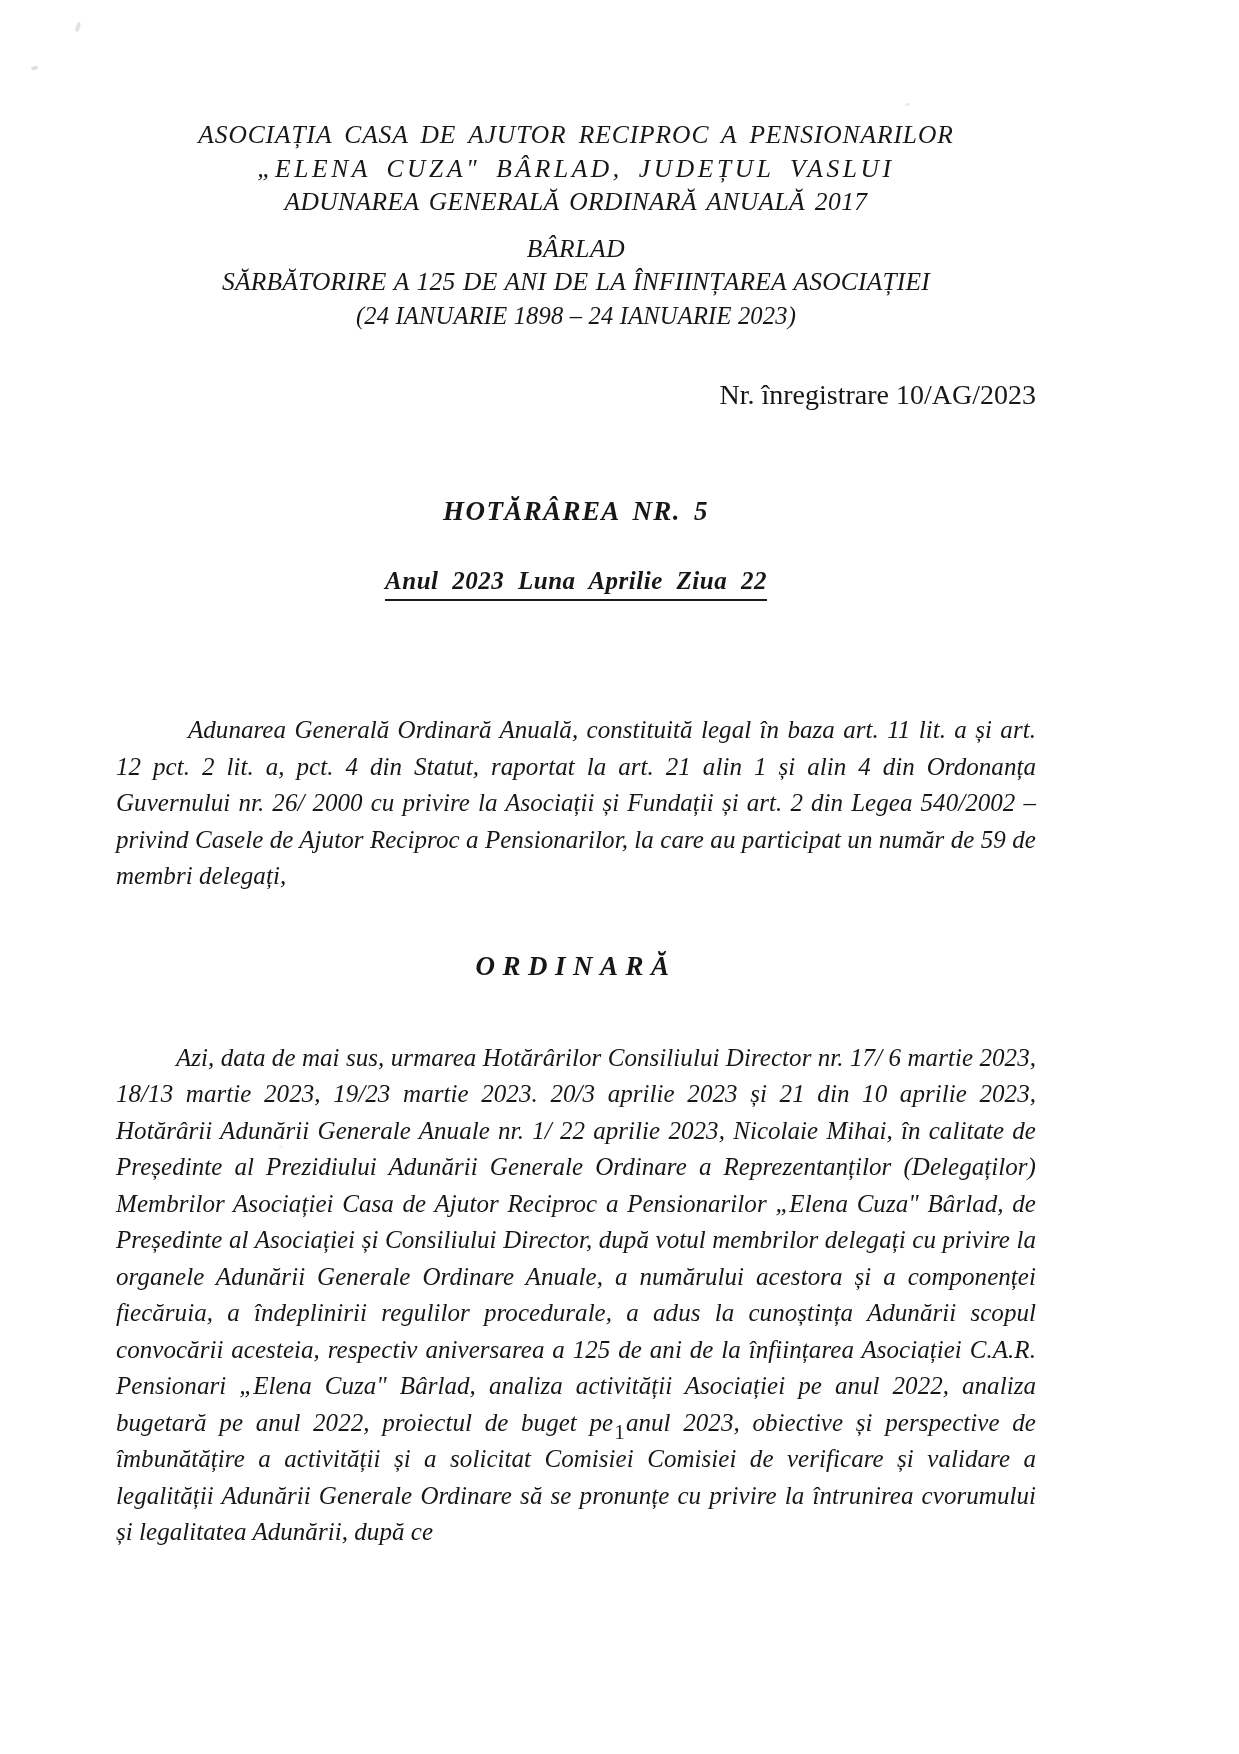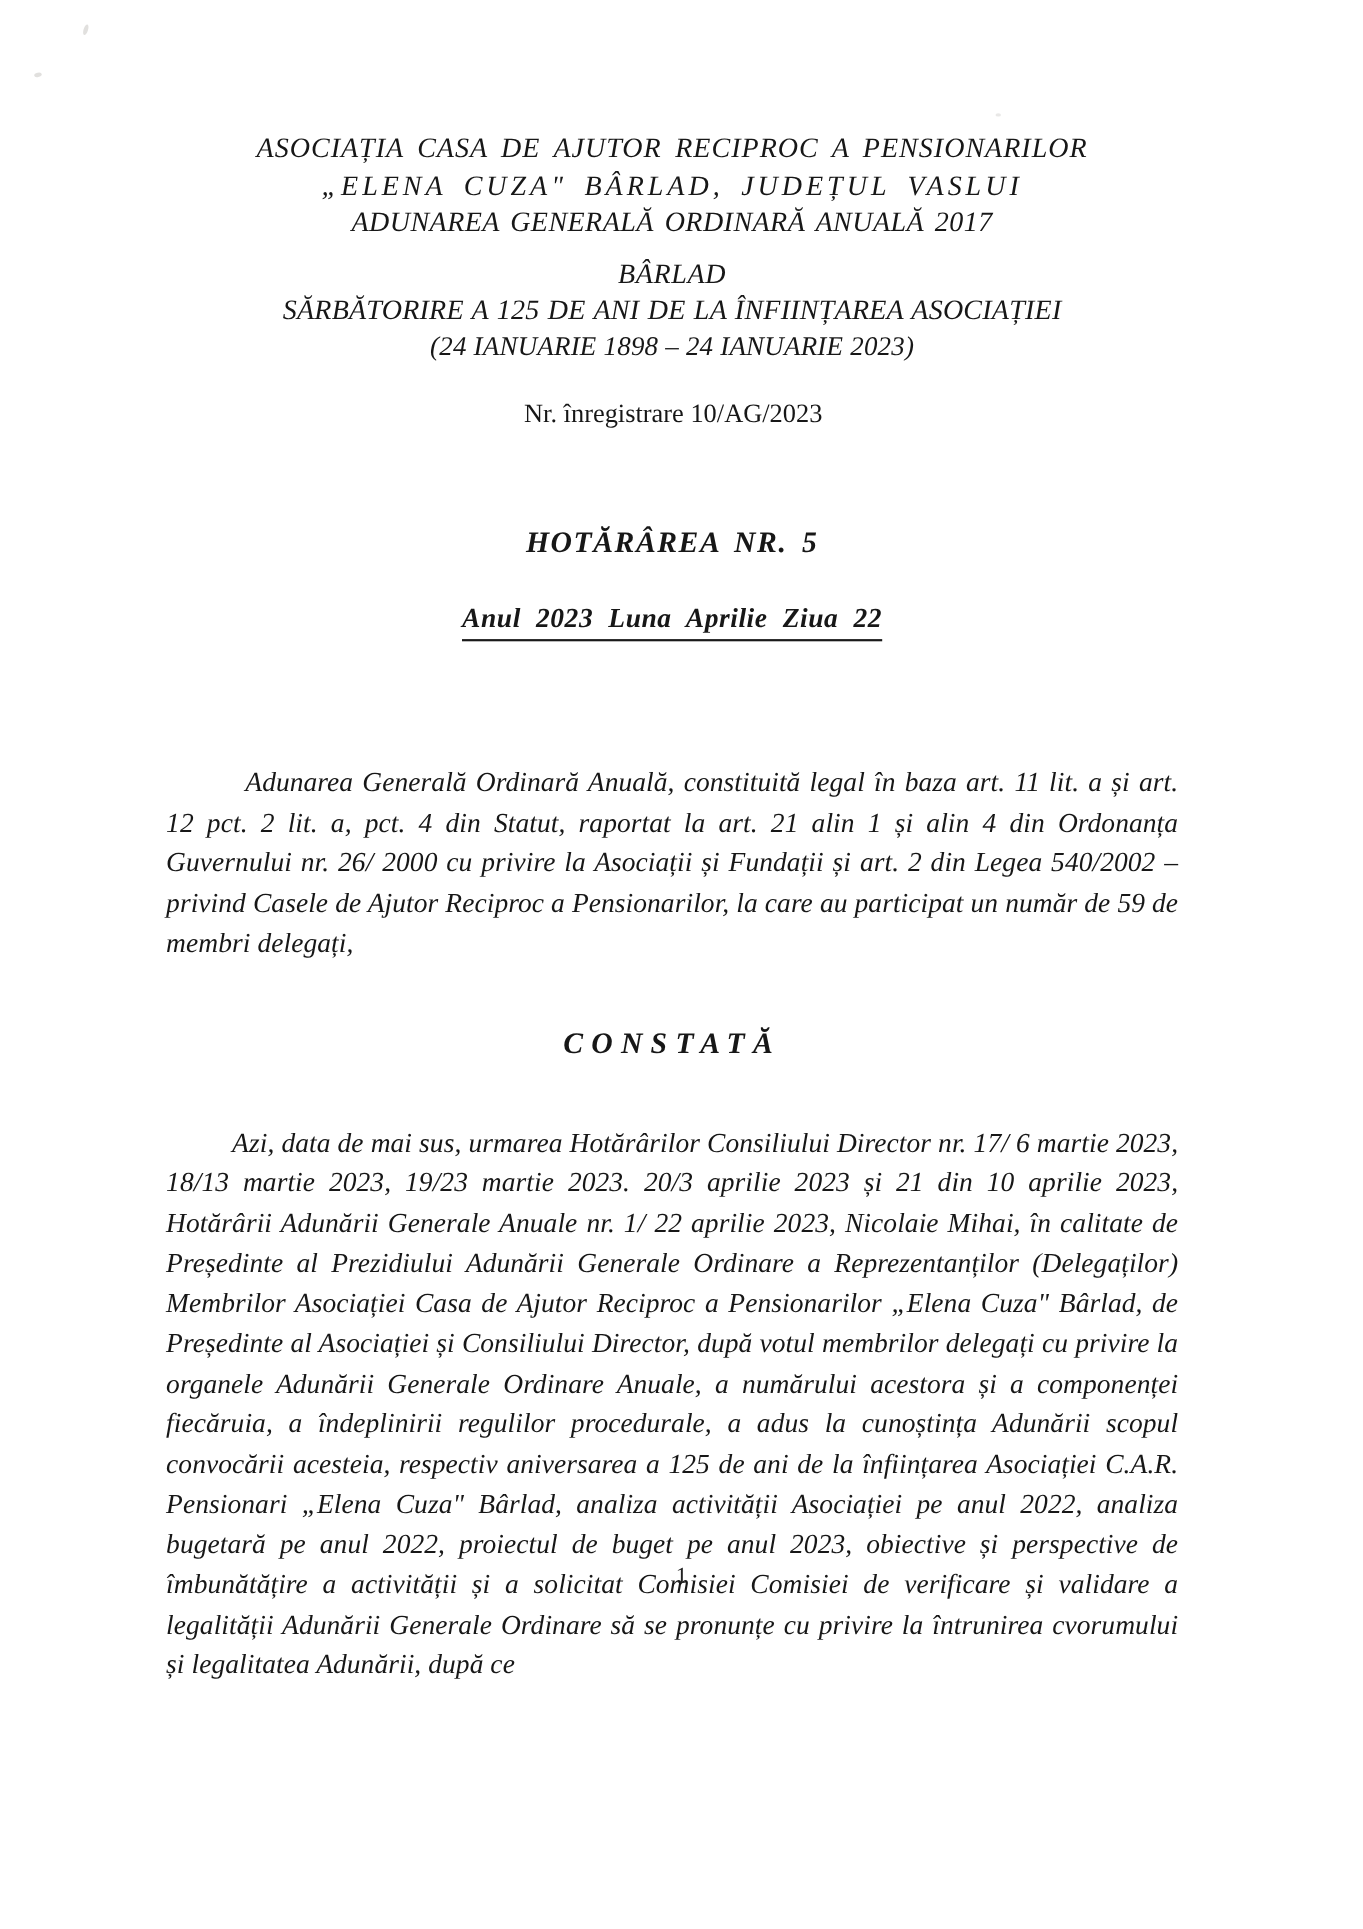--- a/index.html
+++ b/index.html
@@ -25,21 +25,21 @@
     border-radius: 50%;
     opacity: .55;
   }
   .speck.s1 { left: 76px;  top: 22px;  width: 4px;  height: 10px; transform: rotate(18deg); }
   .speck.s2 { left: 31px;  top: 66px;  width: 7px;  height: 4px;  transform: rotate(-12deg); }
   .speck.s3 { left: 905px; top: 103px; width: 5px;  height: 3px; opacity:.4; }
   .speck.s4 { left: 279px; top: 1145px;width: 4px;  height: 3px; opacity:.3; }
 
   .content {
     position: absolute;
-    left: 151px;
+    left: 116px;
     top: 0;
     width: 920px;
   }
 
   
   .titleblock {
     margin-top: 118px;
     text-align: center;
     font-style: italic;
     font-size: 25.5px;
@@ -49,26 +49,26 @@
   .tl { display: block; white-space: pre; }
   .tl-1 { letter-spacing: .9px; word-spacing: 5px; }
   .tl-2 { letter-spacing: 3.6px; word-spacing: 6px; }
   .tl-3 { letter-spacing: .4px; word-spacing: 3px; }
   .tl-4 { letter-spacing: .6px; margin-top: 13px; }
   .tl-5 { letter-spacing: .2px; word-spacing: 1px; }
   .tl-6 { letter-spacing: .2px; font-size: 24.5px; }
 
   
   .reg {
-    margin-top: 29px;
+    margin-top: 47px;
     margin-left: 2px;
     font-style: normal;
-    font-size: 24px;
+    font-size: 28px;
     line-height: 32px;
-    text-align: center;
+    text-align: right;
   }
 
   
   .decision {
     margin-top: 85px;
     text-align: center;
     font-style: italic;
     font-weight: bold;
     font-size: 27px;
     letter-spacing: 1.4px;
@@ -157,21 +157,21 @@
 
     <div class="decision">HOTĂRÂREA NR. 5</div>
 
     <div class="dateline-wrap">
       <span class="dateline">Anul 2023  Luna  Aprilie  Ziua 22</span>
     </div>
 
     <p class="para first">Adunarea Generală Ordinară Anuală, constituită legal în baza art. 11 lit. a și  art. 12 pct. 2 lit. a, pct. 4 din Statut, raportat la art. 21 alin 1 și alin 4 din Ordonanța  Guvernului  nr. 26/ 2000 cu privire la Asociații și Fundații  și art. 2 din Legea 540/2002 – privind Casele de Ajutor Reciproc a Pensionarilor, la care au participat un număr de 59 de membri delegați,</p>
 
     <div class="constata-wrap">
-      <span class="constata">CONSTATĂ</span>
+      <span class="constata">ORDINARĂ</span>
     </div>
 
     <div class="gap-after-constata"></div>
 
     <p class="para second">Azi, data de mai sus, urmarea Hotărârilor Consiliului Director nr. 17/ 6 martie 2023, 18/13 martie 2023, 19/23 martie 2023. 20/3 aprilie 2023 și 21 din 10 aprilie 2023,  Hotărârii Adunării Generale Anuale nr. 1/ 22 aprilie 2023, Nicolaie Mihai, în calitate de Președinte al Prezidiului Adunării Generale Ordinare a Reprezentanților (Delegaților) Membrilor Asociației Casa de Ajutor Reciproc a Pensionarilor „Elena Cuza" Bârlad, de Președinte al Asociației și Consiliului Director, după votul membrilor delegați cu privire la organele Adunării Generale Ordinare Anuale, a numărului acestora și a componenței fiecăruia, a îndeplinirii regulilor procedurale,  a adus la cunoștința Adunării scopul convocării acesteia, respectiv aniversarea a 125 de ani de la înființarea Asociației C.A.R. Pensionari „Elena Cuza" Bârlad, analiza activității Asociației pe anul 2022, analiza bugetară pe anul 2022, proiectul de buget pe anul 2023, obiective și perspective de îmbunătățire a activității și a solicitat Comisiei Comisiei de verificare și validare a legalității Adunării Generale Ordinare să se pronunțe cu privire la întrunirea cvorumului și legalitatea Adunării, după ce</p>
 
   </div>
 
   <div class="pagenum">1</div>
 

